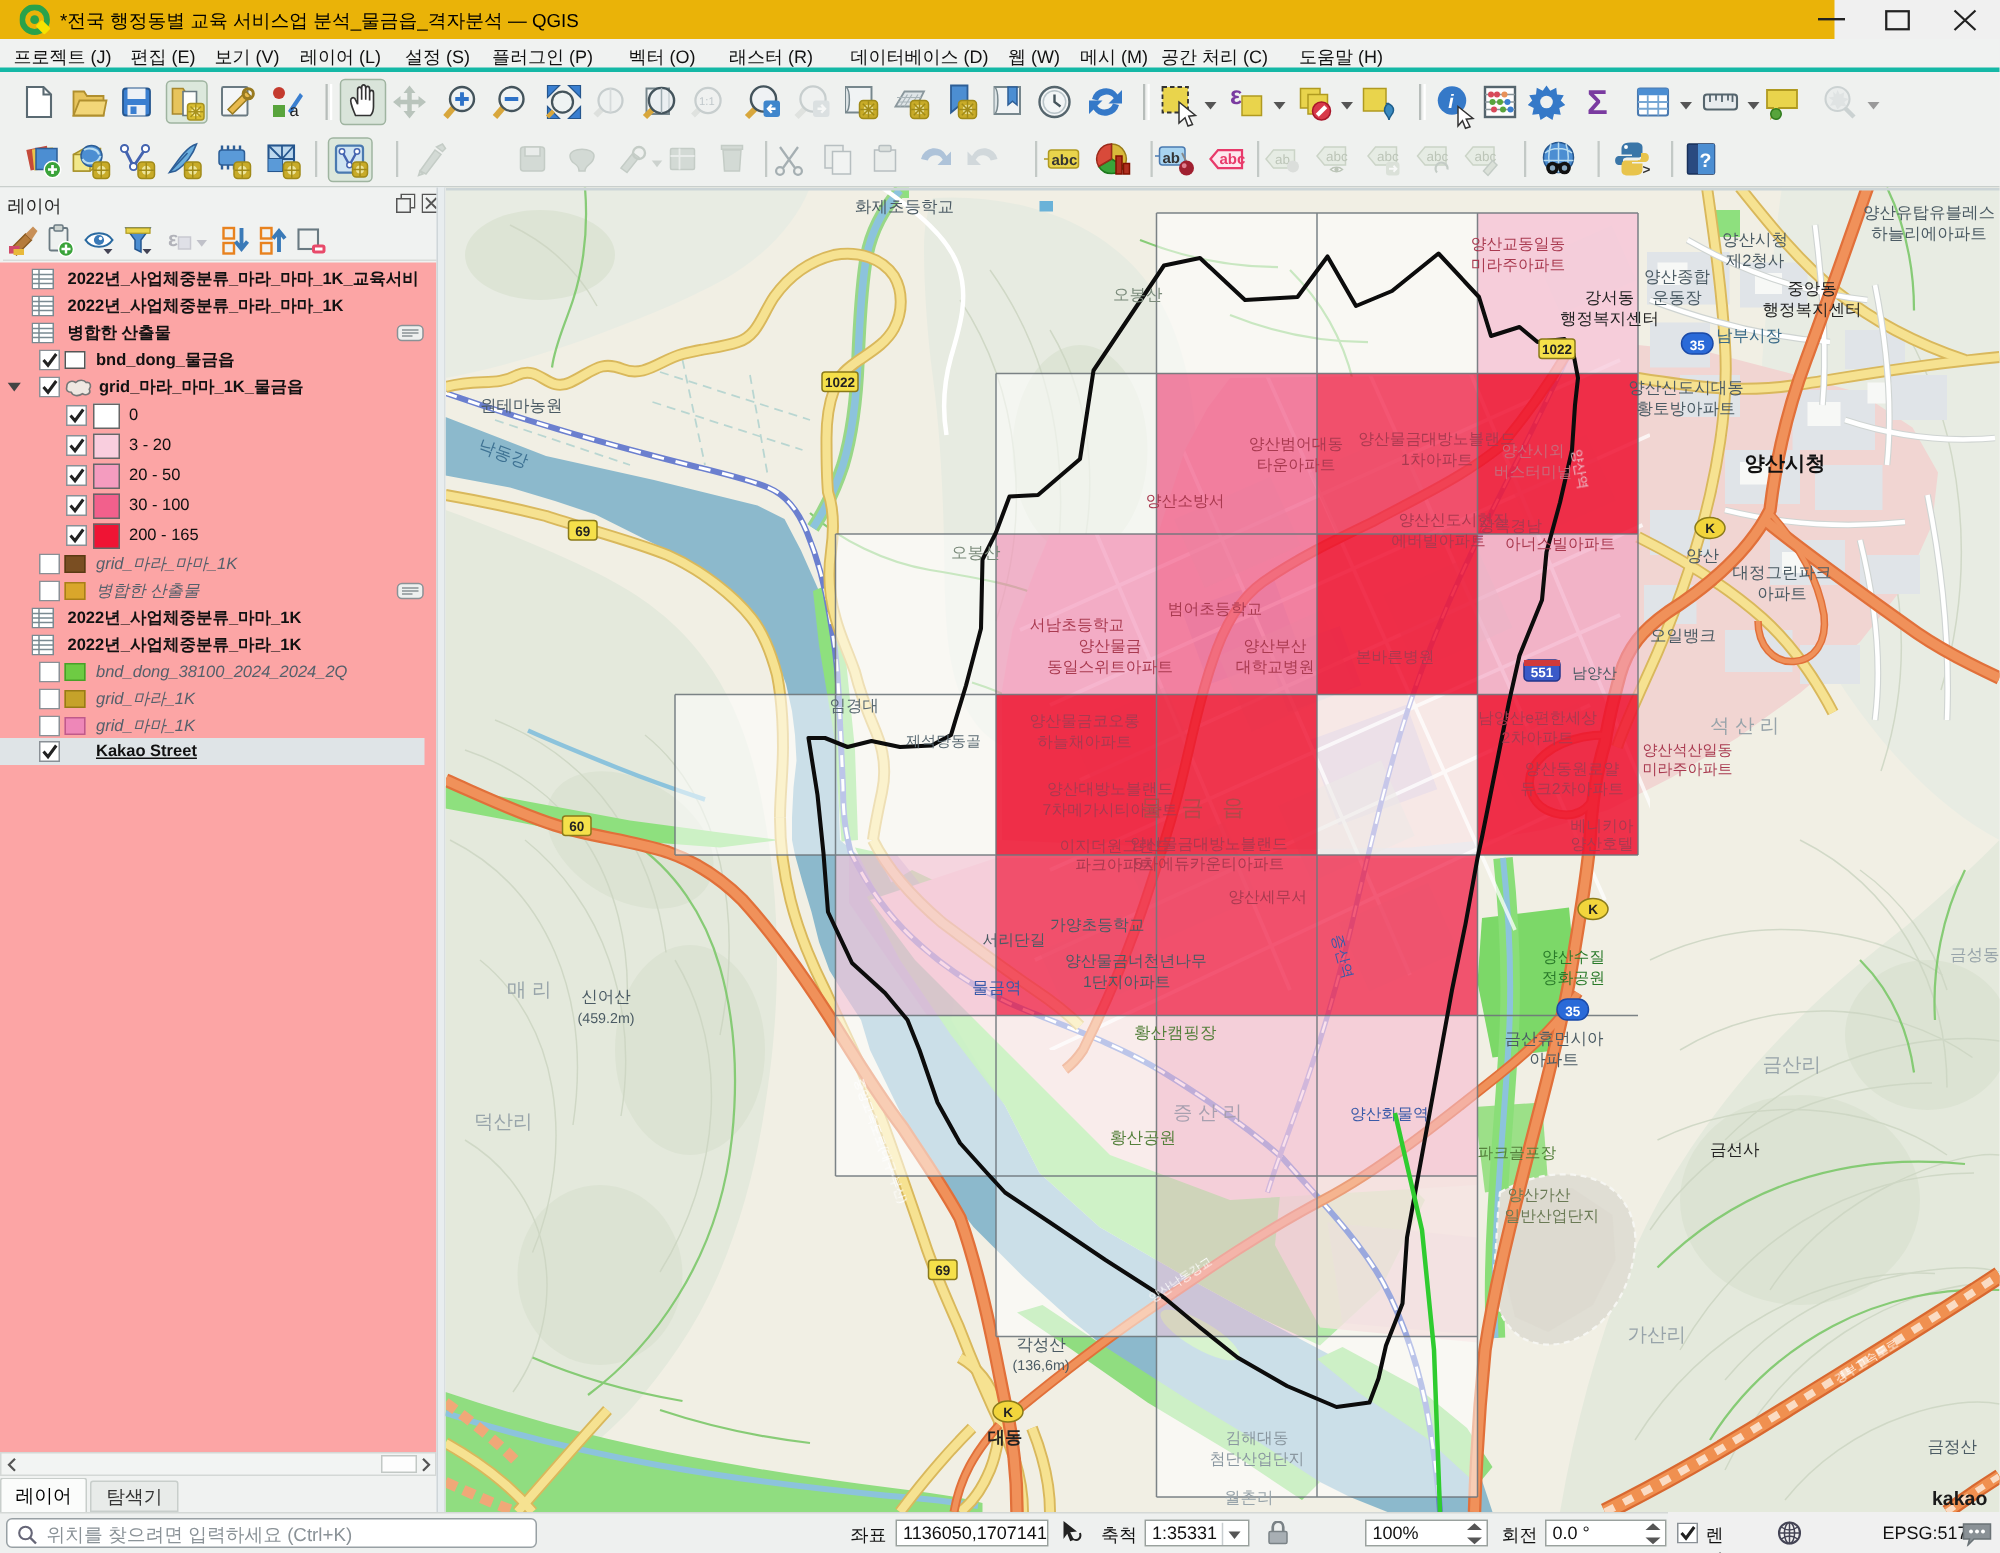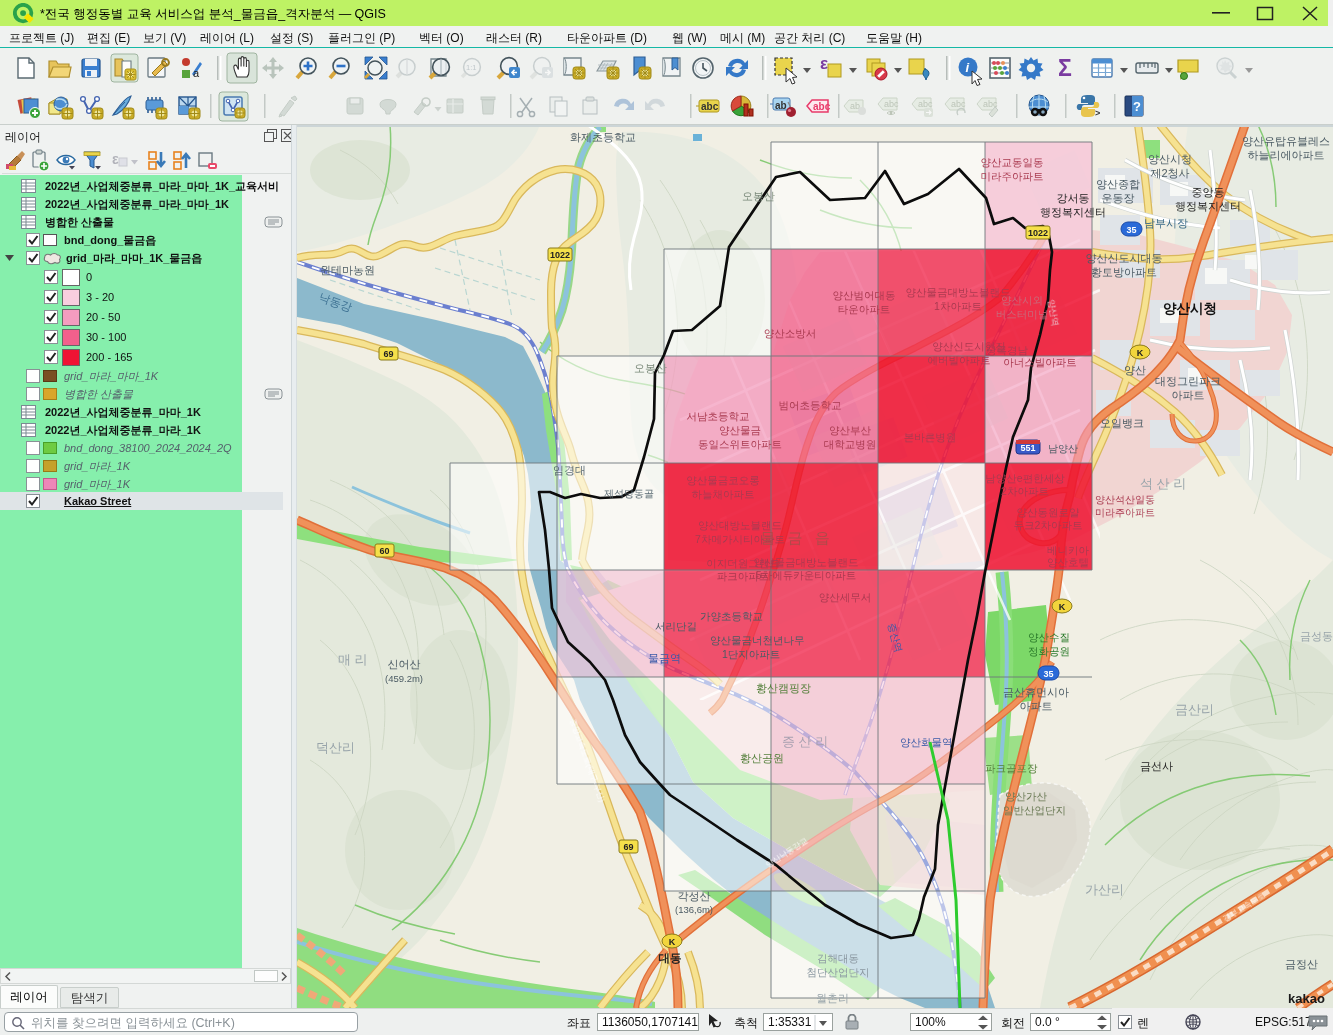--- a/index.html
+++ b/index.html
@@ -1,27 +1,27 @@
 <!DOCTYPE html>
 <html><head>
 <meta charset="utf-8">
 <style>
 * { margin:0; padding:0; box-sizing:border-box; }
 html,body { width:1333px; height:1035px; overflow:hidden; font-family:"Liberation Sans",sans-serif; background:#f0f0f0; }
-#titlebar { position:absolute; left:0; top:0; width:1328px; height:26px; background:#bef264; }
+#titlebar { position:absolute; left:0; top:0; width:1223px; height:26px; background:#eab308; }
 #titlebar .title { position:absolute; left:40px; top:6px; font-size:12.5px; color:#000; }
 .winbtn { position:absolute; top:0; width:45px; height:26px; }
-#menubar { position:absolute; left:0; top:26px; width:1333px; height:22px; background:#f0f2f1; font-size:12px; color:#111; border-bottom:1px solid #14b8a6; }
+#menubar { position:absolute; left:0; top:26px; width:1333px; height:22px; background:#f0f2f1; font-size:12px; color:#111; border-bottom:3px solid #14b8a6; }
 .menuitem { position:absolute; top:4px; }
 #toolbar1 { position:absolute; left:0; top:48px; width:1333px; height:40px; background:#eff1ef; }
 #toolbar2 { position:absolute; left:0; top:88px; width:1333px; height:37px; background:#eff1ef; border-bottom:1px solid #c9cfcc; }
 #leftpanel { position:absolute; left:0; top:125px; width:297px; height:883px; background:#f0f2f1; }
 #panelheader { position:absolute; left:0; top:0; width:297px; height:22px; font-size:12px; color:#222; }
 #paneltools { position:absolute; left:2px; top:23px; width:290px; height:26px; border-bottom:1px solid #d8dcda; }
-#layertree { position:absolute; left:0; top:50px; width:242px; height:793px; background:#86efac; font-size:11px; color:#111; }
+#layertree { position:absolute; left:0; top:50px; width:291px; height:793px; background:#fca5a5; font-size:11px; color:#111; }
 .lrow { position:absolute; left:0; width:283px; height:18px; line-height:18px; white-space:nowrap; overflow:hidden; }
 .sw { position:absolute; width:14px; height:12px; top:3px; border:1px solid #777; }
 .lsw { position:absolute; width:18px; height:17px; border:1px solid #666; top:1px; }
 .ital { font-style:italic; color:#55606b; }
 #statusbar { position:absolute; left:0; top:1008px; width:1112px; height:27px; background:#eef0ef; border-top:1px solid #d4d8d6; font-size:12px; color:#111; }
 #mapwrap { position:absolute; left:297px; top:125px; width:1036px; height:883px; }
 .sbox { position:absolute; background:#fff; border:1px solid #9aa19e; height:18px; top:4px; font-size:12px; line-height:16px; padding-left:4px; }
 </style>
 </head>
 <body>
@@ -44,21 +44,21 @@
 </div>
 <div id="menubar">
   <span class="menuitem" style="left:9px">프로젝트 (J)</span>
   <span class="menuitem" style="left:87px">편집 (E)</span>
   <span class="menuitem" style="left:143px">보기 (V)</span>
   <span class="menuitem" style="left:200px">레이어 (L)</span>
   <span class="menuitem" style="left:270px">설정 (S)</span>
   <span class="menuitem" style="left:328px">플러그인 (P)</span>
   <span class="menuitem" style="left:419px">벡터 (O)</span>
   <span class="menuitem" style="left:486px">래스터 (R)</span>
-  <span class="menuitem" style="left:567px">타운아파트 (D)</span>
+  <span class="menuitem" style="left:567px">데이터베이스 (D)</span>
   <span class="menuitem" style="left:672px">웹 (W)</span>
   <span class="menuitem" style="left:720px">메시 (M)</span>
   <span class="menuitem" style="left:774px">공간 처리 (C)</span>
   <span class="menuitem" style="left:866px">도움말 (H)</span>
 </div>
 <div id="toolbar1">
 <svg width="1333" height="40" viewBox="0 0 1333 40">
 <g transform="translate(0,20)">
 
 <g fill="#b7bdba">

